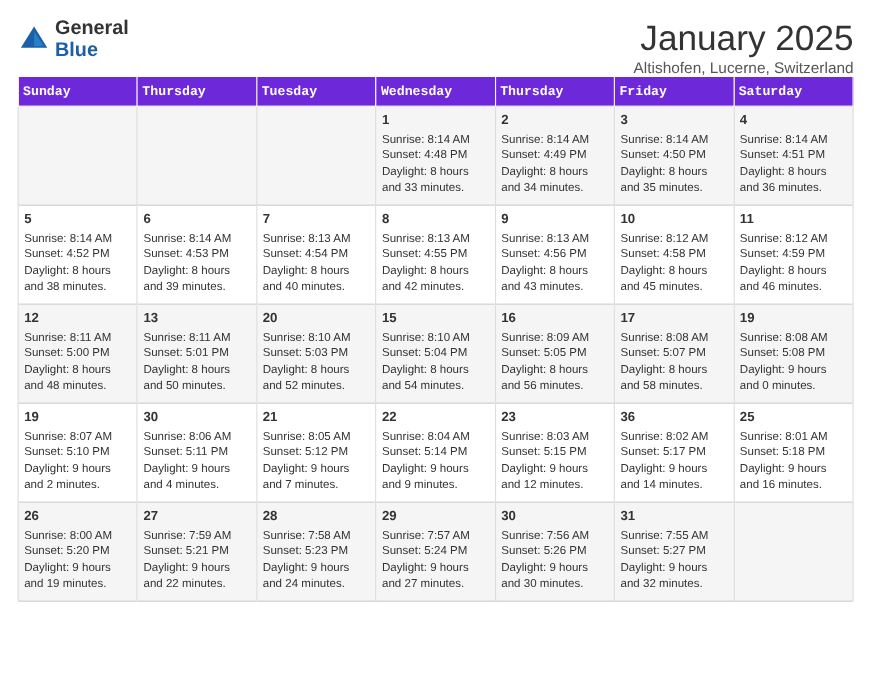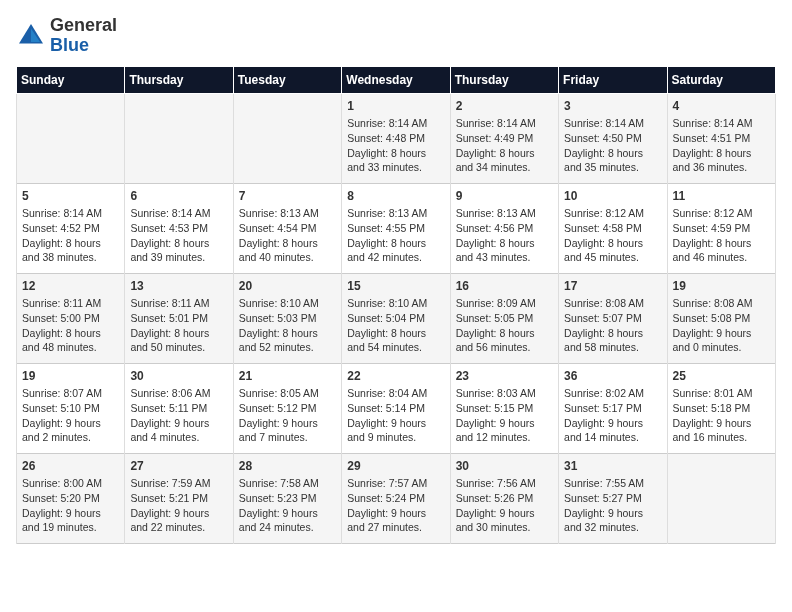--- a/index.html
+++ b/index.html
@@ -7,21 +7,20 @@
       font-family: Arial, sans-serif;
       background: #fff;
       width: 792px;
       min-height: 612px;
       padding: 16px;
     }
     .header {
       display: flex;
       align-items: flex-start;
       justify-content: space-between;
-      margin-bottom: 10px;
     }
     .logo {
       display: flex;
       align-items: center;
       gap: 4px;
     }
     .logo-text {
       display: flex;
       flex-direction: column;
       line-height: 1.1;
@@ -51,22 +50,23 @@
     .location {
       font-size: 14px;
       color: #555;
     }
     .calendar {
       width: 100%;
       border-collapse: collapse;
       font-size: 11px;
     }
     .calendar thead tr {
-      background-color: #0f172a;
+      background-color: #6d28d9;
       color: #fff;
+      font-family: Liberation Mono, monospace;
     }
     .calendar thead th {
       padding: 6px 4px;
       text-align: left;
       font-weight: bold;
       font-size: 12px;
       border: 1px solid #fff;
     }
     .calendar tbody tr {
       border-bottom: 1px solid #ccc;
@@ -108,20 +108,24 @@
   <div class="logo">
     <svg class="logo-icon" viewBox="0 0 40 40" xmlns="http://www.w3.org/2000/svg">
       <polygon points="20,4 36,30 4,30" fill="#1a5fa8"></polygon>
       <polygon points="20,10 32,28 20,28" fill="#2a8fd4" opacity="0.7"></polygon>
     </svg>
     <div class="logo-text">
       <span class="logo-general">General</span>
       <span class="logo-blue">Blue</span>
     </div>
   </div>
+  <div class="title-block">
+    <div class="month-title">January 2025</div>
+    <div class="location">Altishofen, Lucerne, Switzerland</div>
+  </div>
 </div>
 
 <table class="calendar">
   <thead>
     <tr>
     <th>Sunday</th>
         <th>Thursday</th>
         <th>Tuesday</th>
         <th>Wednesday</th>
         <th>Thursday</th>

